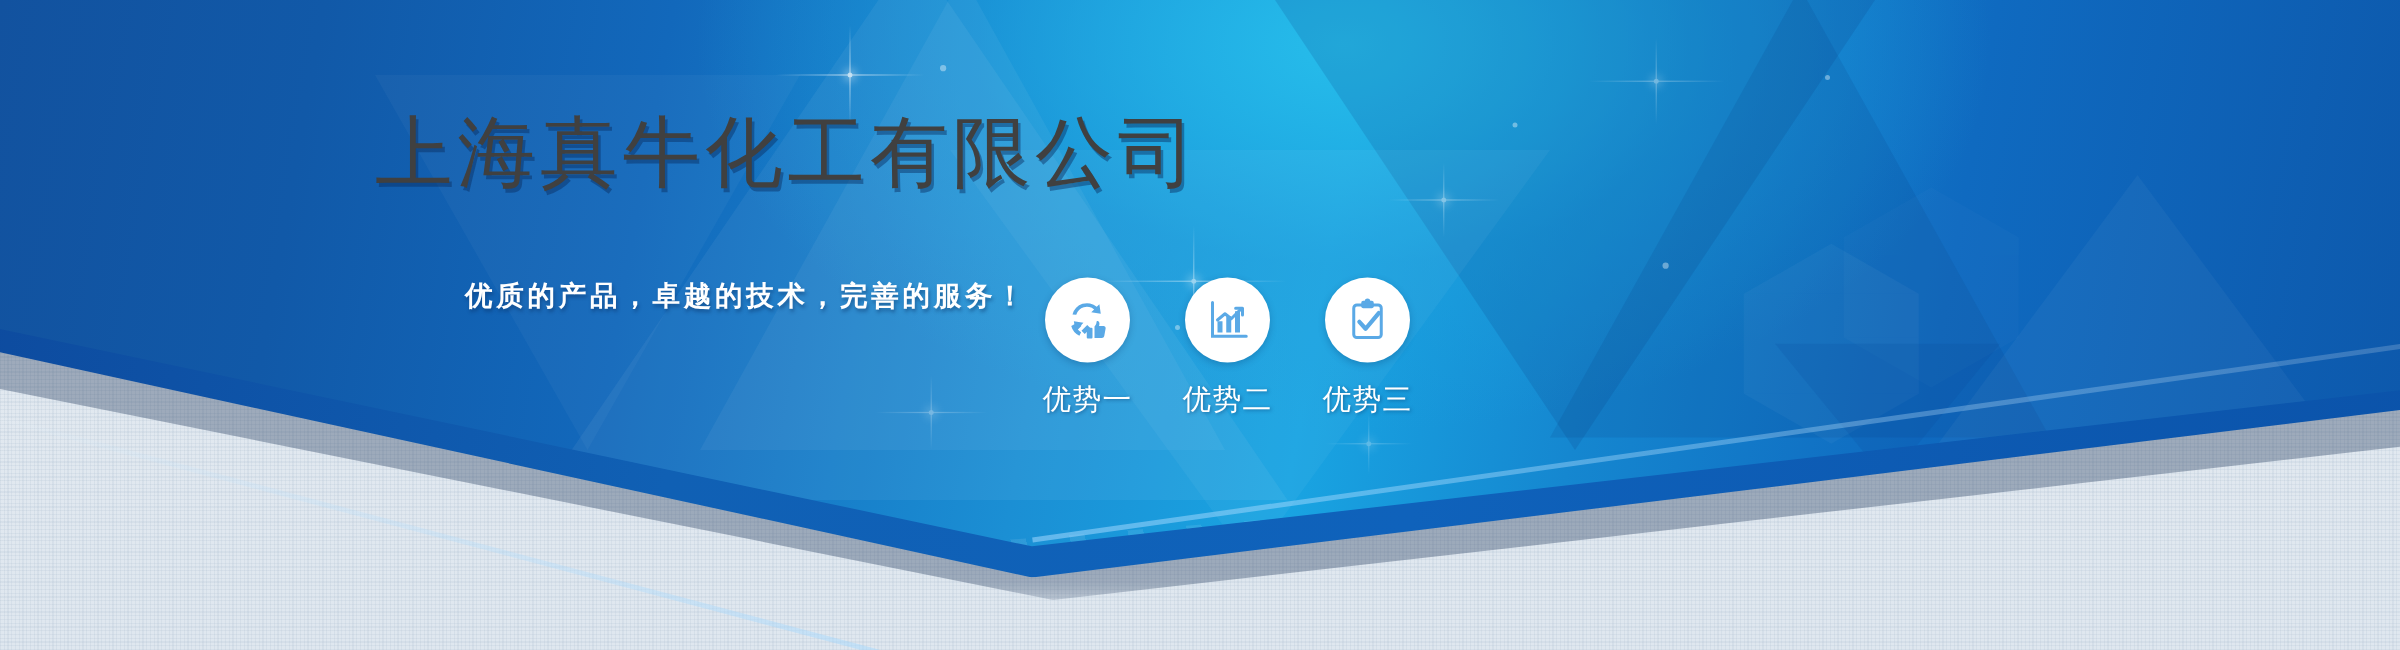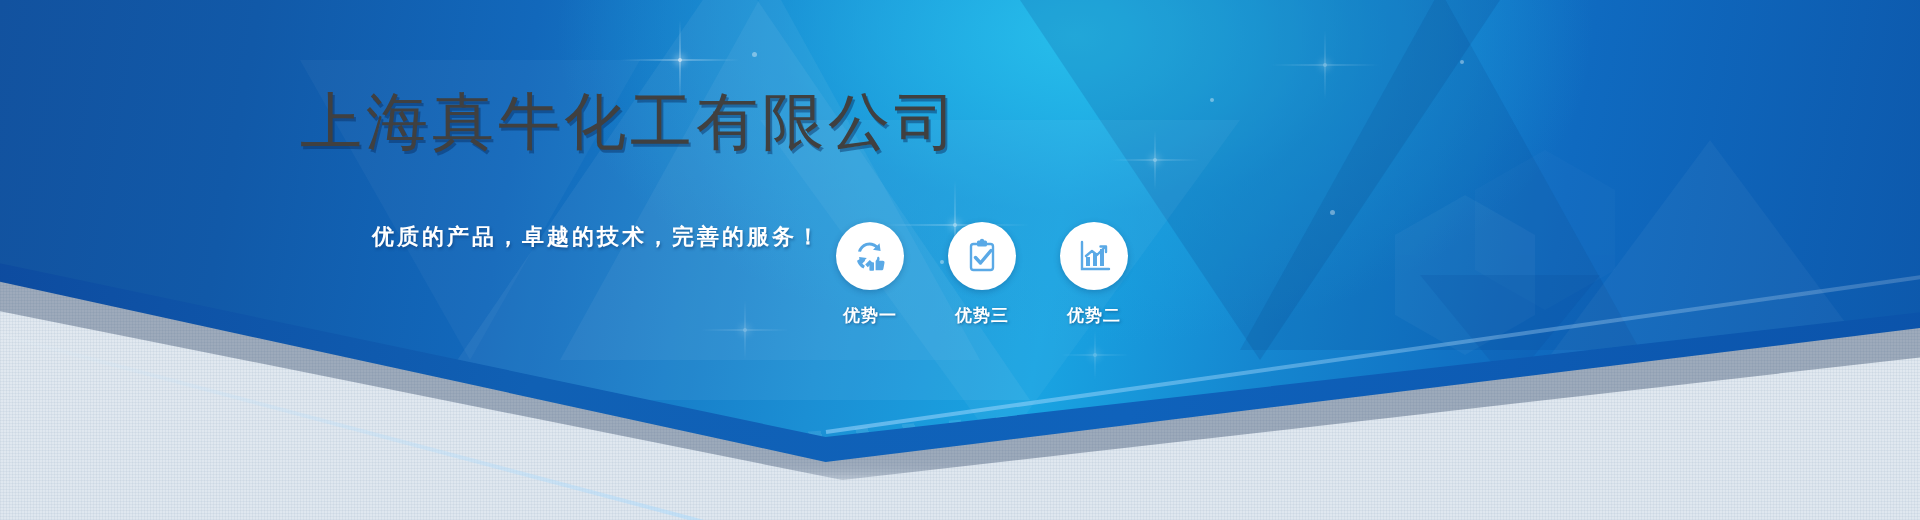--- a/index.html
+++ b/index.html
@@ -174,21 +174,21 @@
   .adv { width:68px; display:flex; flex-direction:column; align-items:center; }
   .adv-circle {
     width:68px; height:68px; border-radius:50%;
     background:#ffffff;
     display:flex; align-items:center; justify-content:center;
     box-shadow:0 2px 6px rgba(5,40,90,.25);
   }
   .adv-circle svg { display:block; }
   .adv-label {
     margin-top:14px;
-    font-size:17px; font-weight:700; letter-spacing:1px;
+    font-size:23px; font-weight:400; letter-spacing:1px;
     color:#ffffff; white-space:nowrap;
     text-shadow:1px 1px 3px rgba(8,45,95,.5);
   }
 </style>
 </head>
 <body>
 
 <div id="banner">
 
   <div class="paper-bg"></div>
@@ -274,41 +274,41 @@
           </svg>
         </span>
       </div>
       <div class="adv-label">优势一</div>
     </div>
 
     <div class="adv">
       <div class="adv-circle">
         <span>
           <svg width="38" height="38" viewBox="0 0 38 38" fill="none" stroke="#5aa9e6" stroke-width="2.4">
-            <rect x="8" y="7" width="22" height="26" rx="2.5"></rect>
-            <rect x="14" y="3.5" width="10" height="6" rx="1.6" fill="#5aa9e6" stroke="none"></rect>
-            <circle cx="19" cy="4" r="2.2" fill="#5aa9e6" stroke="none"></circle>
-            <path d="M12.5 20.5l5 5.5L28 13.5" stroke-width="3.4" stroke-linecap="round" stroke-linejoin="round"></path>
-          </svg>
-        </span>
-      </div>
-      <div class="adv-label">优势三</div>
-    </div>
-
-    <div class="adv">
-      <div class="adv-circle">
-        <span>
-          <svg width="38" height="38" viewBox="0 0 38 38" fill="none" stroke="#5aa9e6" stroke-width="2.4">
             <path d="M7 5v27h27" stroke-linecap="round"></path>
             <rect x="11" y="20" width="4" height="9" fill="#5aa9e6" stroke="none"></rect>
             <rect x="18" y="16" width="4" height="13" fill="#5aa9e6" stroke="none"></rect>
             <rect x="25" y="12" width="4" height="17" fill="#5aa9e6" stroke="none"></rect>
             <path d="M11 19l6-5 5 4 8-8" stroke-linecap="round" stroke-linejoin="round"></path>
             <path d="M25.5 9.5H31V15" stroke-linecap="round" stroke-linejoin="round"></path>
           </svg>
         </span>
       </div>
       <div class="adv-label">优势二</div>
     </div>
 
+    <div class="adv">
+      <div class="adv-circle">
+        <span>
+          <svg width="38" height="38" viewBox="0 0 38 38" fill="none" stroke="#5aa9e6" stroke-width="2.4">
+            <rect x="8" y="7" width="22" height="26" rx="2.5"></rect>
+            <rect x="14" y="3.5" width="10" height="6" rx="1.6" fill="#5aa9e6" stroke="none"></rect>
+            <circle cx="19" cy="4" r="2.2" fill="#5aa9e6" stroke="none"></circle>
+            <path d="M12.5 20.5l5 5.5L28 13.5" stroke-width="3.4" stroke-linecap="round" stroke-linejoin="round"></path>
+          </svg>
+        </span>
+      </div>
+      <div class="adv-label">优势三</div>
+    </div>
+
 
   </div>
 </div>
 
 </body></html>

